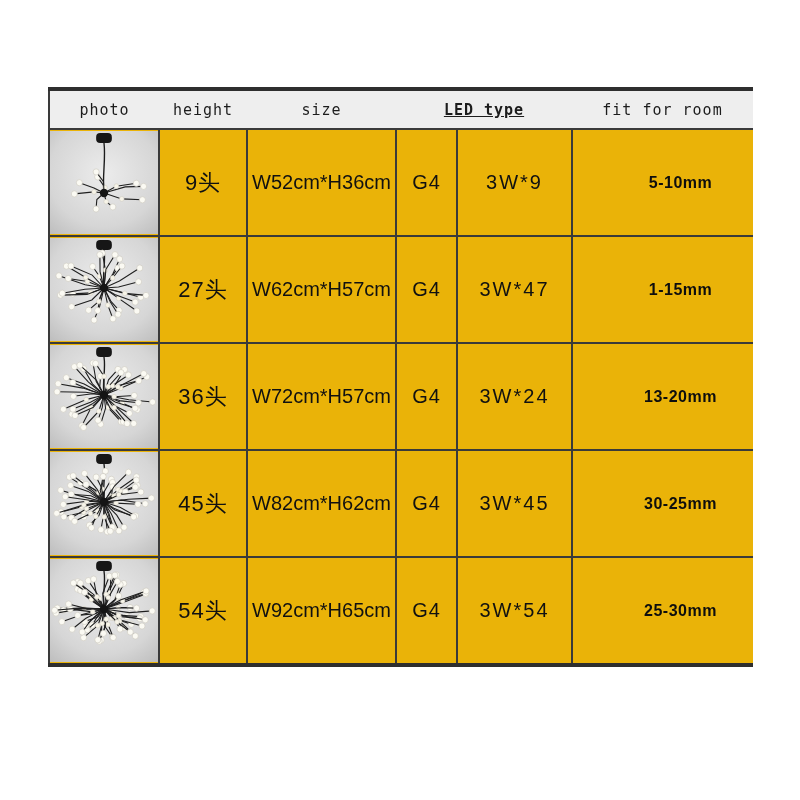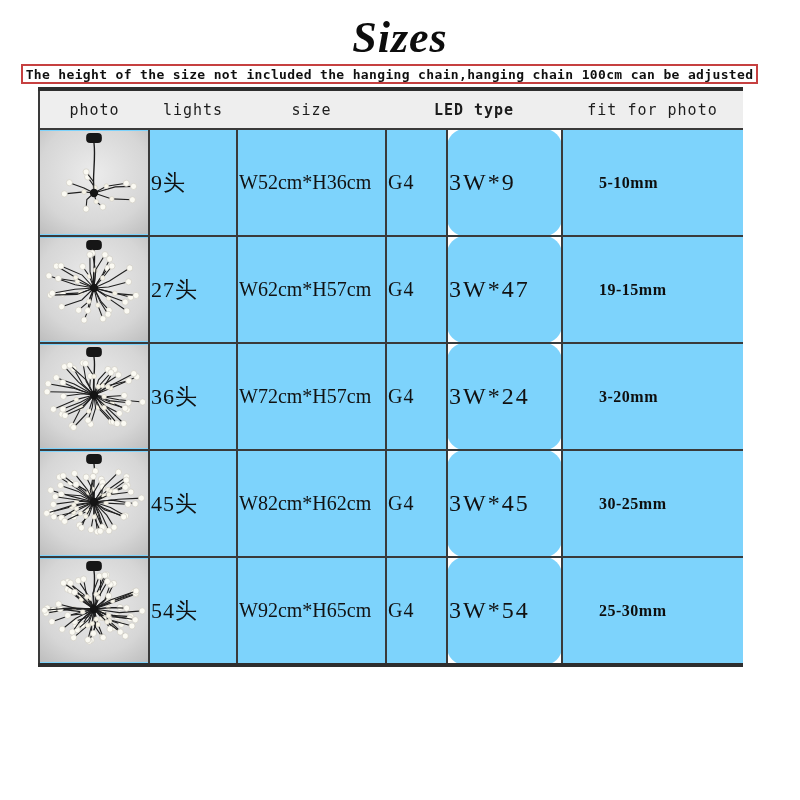--- a/index.html
+++ b/index.html
@@ -19,78 +19,74 @@
     border:2px solid #c64040;background:#ffffff;
     display:flex;align-items:center;justify-content:center;
     white-space:nowrap;overflow:hidden;
   }
   .notice span{
     font-family:"DejaVu Sans Mono",monospace;
     font-weight:700;font-size:13px;letter-spacing:0.35px;color:#101010;
   }
 
   table.sizes{
-    position:absolute;top:87px;left:38px;width:704px;
+    position:absolute;top:87px;left:48px;width:704px;
     border-collapse:collapse;table-layout:fixed;
     border-top:4px solid #2e2e2e;
     border-bottom:4px solid #2e2e2e;
     border-left:2px solid #3a3a3a;
     border-right:none;
   }
   table.sizes th{
     background:#eeeeee;height:35px;
     font-weight:400;font-size:15px;letter-spacing:1px;color:#1c1c1c;
     border:none;border-bottom:2px solid #3a3a3a;
     text-align:center;vertical-align:middle;
   }
-  table.sizes th.bold{font-weight:700;}
+  table.sizes th.bold{font-weight:700;text-decoration:underline;}
   table.sizes td{
-    height:103px;background:#7dd3fc;
+    height:103px;background:#eab308;
     border:2px solid #3a3a3a;
-    text-align:left;vertical-align:middle;
-    font-family:Liberation Serif, serif;
+    text-align:center;vertical-align:middle;
+    font-family:Liberation Sans, sans-serif;
   }
   table.sizes td:last-child{border-right:none;}
   td.photo-cell{padding:0;}
   .photo{width:100%;height:103px;line-height:0;}
   .photo svg{display:block;width:100%;height:100%;}
 
   td.lights-cell{font-size:22px;letter-spacing:1px;color:#111;}
   td.size-cell{font-size:20px;color:#111;}
   td.led-cell{font-size:20px;letter-spacing:1px;color:#111;}
-  td.power-cell{font-size:24px;letter-spacing:2px;color:#111;border-radius:18px;}
+  td.power-cell{font-size:20px;letter-spacing:2px;color:#111;}
   td.fit-cell{font-size:16px;font-weight:700;text-align:left;padding-left:36px;color:#0e0e0e;letter-spacing:0.5px;}
 </style>
 </head>
 <body>
 
 <div class="page">
 
-  <h1 class="title">Sizes</h1>
-
-  <div class="notice">
-    <span>The height of the size not included the hanging chain,hanging chain 100cm can be adjusted</span>
-  </div>
+
 
   <table class="sizes">
     <colgroup>
       <col style="width:110px">
         <col style="width:88px">
         <col style="width:149px">
       <col style="width:61px">
         <col style="width:115px">
         <col style="width:181px">
     </colgroup>
     <thead>
       <tr>
         <th>photo</th>
-        <th>lights</th>
+        <th>height</th>
         <th>size</th>
         <th class="bold" colspan="2">LED type</th>
-        <th>fit for photo</th>
+        <th>fit for room</th>
       </tr>
     </thead>
     <tbody>
       <tr>
         <td class="photo-cell">
             <div class="photo">
               <svg viewBox="0 0 110 103" preserveAspectRatio="none" xmlns="http://www.w3.org/2000/svg">
                 <defs>
                   <radialGradient id="g0" cx="50%" cy="42%" r="78%">
                     <stop offset="0%" stop-color="#ececec"></stop>
@@ -213,21 +209,21 @@
                 <path d="M55 50 L 69.8 49 L 90.2 43.8" stroke="#1f1f1f" stroke-width="1.1" fill="none"></path>
                 <circle cx="90.2" cy="43.8" r="3.1" fill="#fbfaf3" stroke="#cfcdc3" stroke-width="0.7"></circle>
                 <circle cx="55" cy="50" r="4.2" fill="#141414"></circle>
               </svg>
             </div>
           </td>
         <td class="lights-cell">27头</td>
         <td class="size-cell">W62cm*H57cm</td>
         <td class="led-cell">G4</td>
         <td class="power-cell">3W*47</td>
-        <td class="fit-cell">19-15mm</td>
+        <td class="fit-cell">1-15mm</td>
       </tr>
       <tr>
         <td class="photo-cell">
             <div class="photo">
               <svg viewBox="0 0 110 103" preserveAspectRatio="none" xmlns="http://www.w3.org/2000/svg">
                 <defs>
                   <radialGradient id="g2" cx="50%" cy="42%" r="78%">
                     <stop offset="0%" stop-color="#ececec"></stop>
                     <stop offset="65%" stop-color="#d6d6d6"></stop>
                     <stop offset="100%" stop-color="#bcbcbc"></stop>
@@ -322,21 +318,21 @@
                 <circle cx="85.8" cy="50.5" r="3.1" fill="#fbfaf3" stroke="#cfcdc3" stroke-width="0.7"></circle>
                 <circle cx="65.3" cy="51.7" r="2.4" fill="#f7f4e8" stroke="#cfcdc3" stroke-width="0.6"></circle>
                 <circle cx="55" cy="50" r="4.2" fill="#141414"></circle>
               </svg>
             </div>
           </td>
         <td class="lights-cell">36头</td>
         <td class="size-cell">W72cm*H57cm</td>
         <td class="led-cell">G4</td>
         <td class="power-cell">3W*24</td>
-        <td class="fit-cell">3-20mm</td>
+        <td class="fit-cell">13-20mm</td>
       </tr>
       <tr>
         <td class="photo-cell">
             <div class="photo">
               <svg viewBox="0 0 110 103" preserveAspectRatio="none" xmlns="http://www.w3.org/2000/svg">
                 <defs>
                   <radialGradient id="g3" cx="50%" cy="42%" r="78%">
                     <stop offset="0%" stop-color="#ececec"></stop>
                     <stop offset="65%" stop-color="#d6d6d6"></stop>
                     <stop offset="100%" stop-color="#bcbcbc"></stop>

